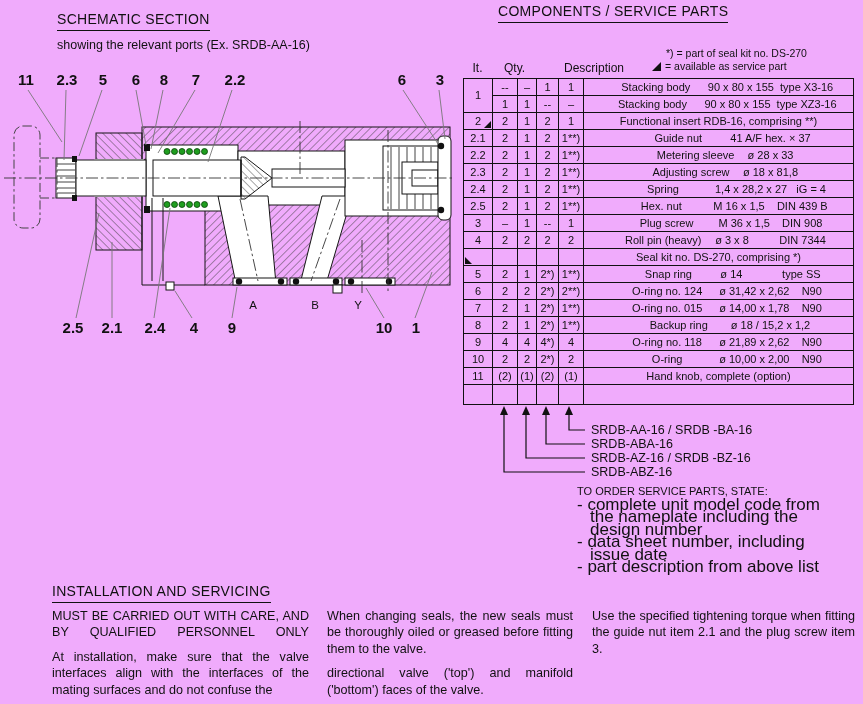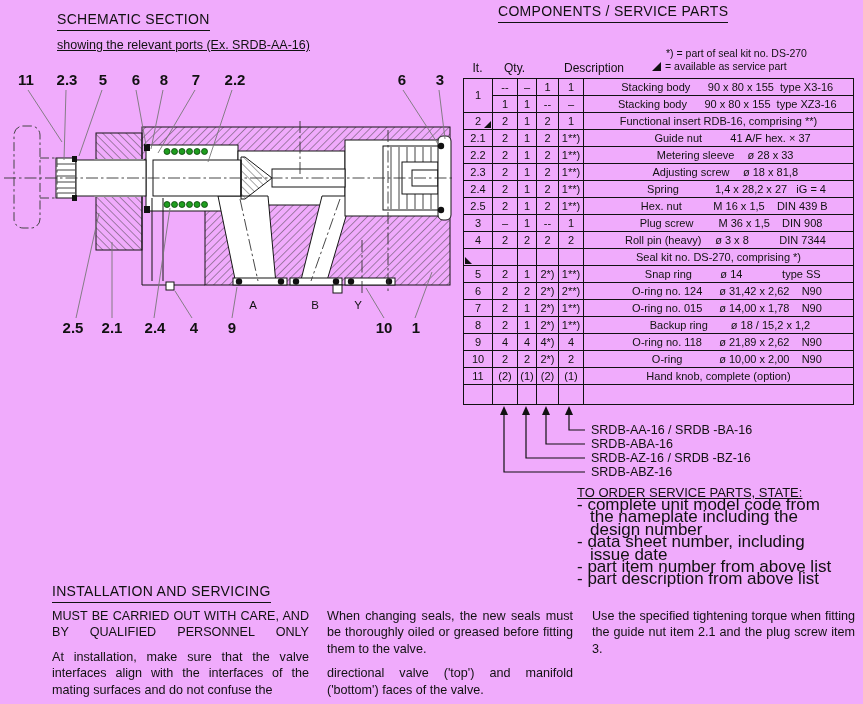--- a/index.html
+++ b/index.html
@@ -3,21 +3,21 @@
 <meta charset="utf-8">
 <style>
   html,body{margin:0;padding:0;background:#e8e8e8;}
   .page{position:relative;width:863px;height:704px;background:#f0abfc;
         font-family:"Liberation Sans",sans-serif;color:#111;overflow:hidden;}
   .abs{position:absolute;}
 
   
   .sec-title{font-size:14px;letter-spacing:.3px;white-space:nowrap;}
   .sec-title .ul{display:inline-block;padding-bottom:3px;border-bottom:1.4px solid #111;}
-  .subtitle{font-size:12.5px;white-space:nowrap;text-decoration:underline;}
+  .subtitle{font-size:12.5px;white-space:nowrap;}
 
   
   .th{font-size:12px;white-space:nowrap;}
   .legend{font-size:10.5px;white-space:nowrap;}
   .legend2{display:flex;align-items:flex-end;gap:4px;}
   .tri{width:0;height:0;border-left:9px solid transparent;border-bottom:9px solid #111;margin-bottom:1px;}
 
   
   table.parts{border-collapse:collapse;table-layout:fixed;width:390px;font-size:11px;}
   table.parts td{border:1px solid #111;height:16px;line-height:15px;padding:0;
@@ -27,21 +27,21 @@
   td.q3{border-left:2px solid #9b9b9b;}
   td.c-desc{padding-left:6px;text-align:center;}
   .d-name{display:inline-block;width:104px;vertical-align:top;}
   .d-spec{white-space:pre;}
   tr.tall td{height:19px;}
   .marker{position:absolute;width:0;height:0;}
   .marker.br{right:1px;bottom:1px;border-left:7px solid transparent;border-bottom:7px solid #111;}
   .marker.bl{left:1px;bottom:1px;border-right:7px solid transparent;border-bottom:7px solid #111;}
 
   .model-code{font-size:12.5px;white-space:nowrap;height:14px;line-height:14px;}
-  .order-title{font-size:13px;white-space:nowrap;text-decoration:underline;}
+  .order-title{font-size:11px;white-space:nowrap;}
   .order-items{font-size:17px;line-height:12.4px;width:270px;}
   .order-item{padding-left:13px;text-indent:-13px;}
 
   
   .inst{font-size:12.6px;line-height:16.4px;text-align:justify;}
   .inst p{margin:0 0 8px 0;}
   .justify-all{text-align-last:justify;}
 
   svg text{font-family:"Liberation Sans",sans-serif;}
 </style>
@@ -416,21 +416,20 @@
 
   <div class="abs model-code" style="left:591px;top:423px;">SRDB-AA-16 / SRDB -BA-16</div>
   <div class="abs model-code" style="left:591px;top:437px;">SRDB-ABA-16</div>
   <div class="abs model-code" style="left:591px;top:451px;">SRDB-AZ-16 / SRDB -BZ-16</div>
   <div class="abs model-code" style="left:591px;top:465px;">SRDB-ABZ-16</div>
 
   <div class="abs order-title" style="left:577px;top:485px;">TO ORDER SERVICE PARTS, STATE:</div>
   <div class="abs order-items" style="left:577px;top:499px;">
     <div class="order-item">- complete unit model code from the nameplate including the design number</div>
     <div class="order-item">- data sheet number, including issue date</div>
-    <div class="order-item">- part item number from above list</div>
     <div class="order-item">- part description from above list</div>
   </div>
 
   <div class="abs sec-title" style="left:52px;top:583px;">
     <span class="ul">INSTALLATION AND SERVICING</span>
   </div>
 
   <div class="abs inst" style="left:52px;top:608px;width:257px;">
     <p class="justify-all">MUST BE CARRIED OUT WITH CARE, AND BY QUALIFIED PERSONNEL ONLY</p>
     <p>At installation, make sure that the valve interfaces align with the interfaces of the mating surfaces and do not confuse the</p>

